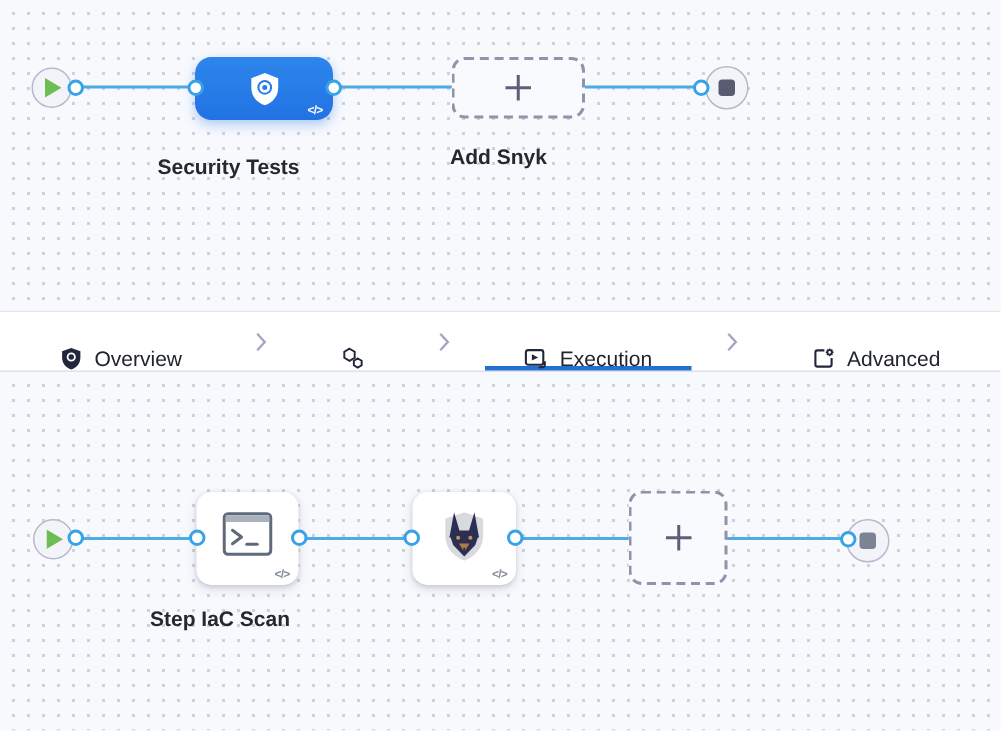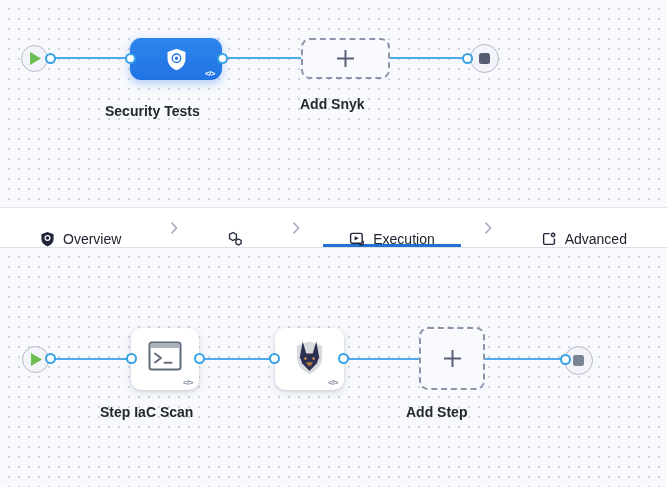--- a/index.html
+++ b/index.html
@@ -217,20 +217,19 @@
       <span class="code-badge gray">&lt;/&gt;</span>
     </div>
     <div class="ring" style="left:269px;top:105px;"></div>
     <div class="ring" style="left:338px;top:105px;"></div>
 
     <div class="add-box" style="left:419px;top:79px;width:66px;height:63px;">
       <svg width="21" height="21" viewBox="0 0 21 21">
         <path d="M10.5 2 V19 M2 10.5 H19" stroke="#5c5f77" stroke-width="2" fill="none"></path>
       </svg>
     </div>
-    <div class="node-label" style="left:406px;top:154px;width:90px;">Add Step</div>
 
     <div class="ring" style="left:560px;top:106px;"></div>
     <div class="terminal-node" style="left:564px;top:98px;width:29px;height:29px;">
       <div class="stop-square stop-gray"></div>
     </div>
   </section>
 </div>
 
 </body></html>

